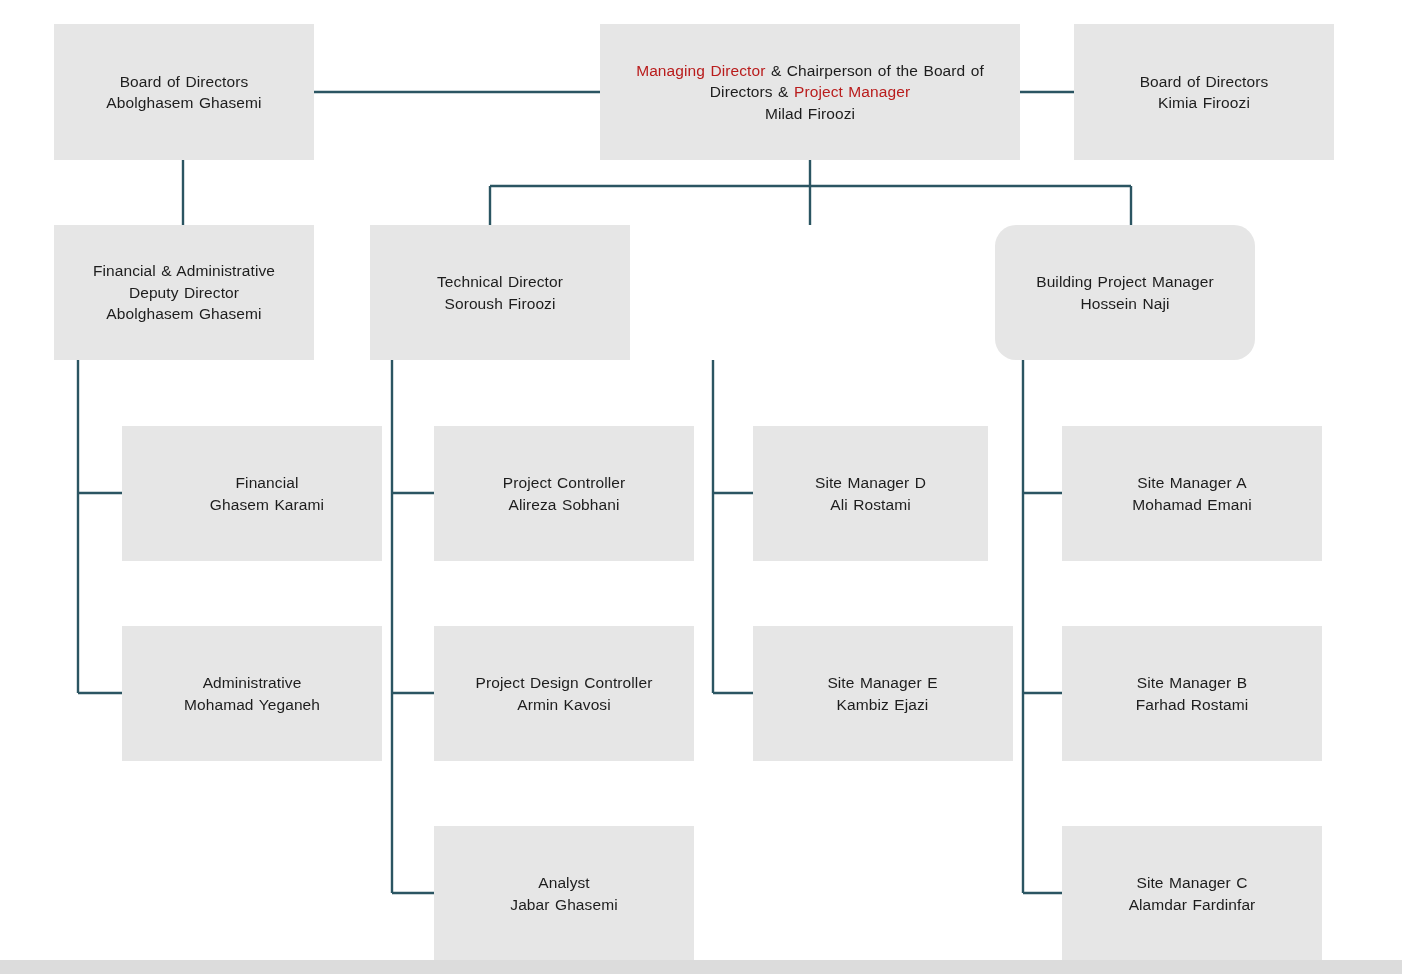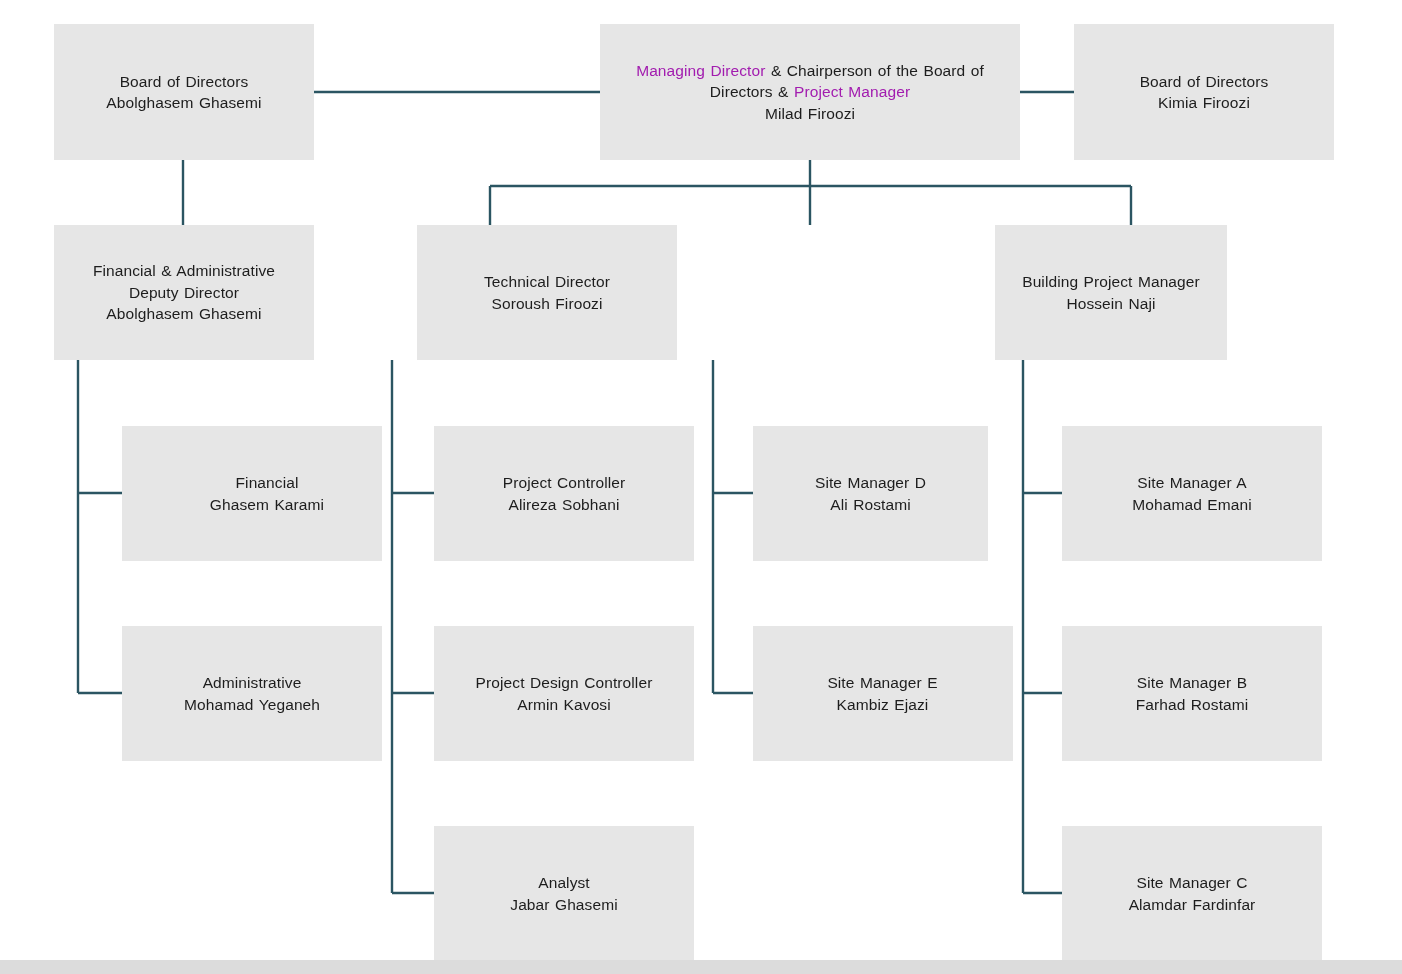--- a/index.html
+++ b/index.html
@@ -36,21 +36,21 @@
     z-index: 2;
   }
   .node-text {
     font-size: 15.5px;
     line-height: 1.38;
     color: #1d1d1d;
     letter-spacing: 0.1px;
     word-spacing: 1px;
   }
   .node-text .hl {
-    color: #a21caf;
+    color: #b91c1c;
   }
   .footer-bar {
     position: absolute;
     left: 0;
     bottom: 0;
     width: 1402px;
     height: 14px;
     background: #dcdcdc;
     z-index: 3;
   }
@@ -120,29 +120,29 @@
   </div>
 
   <div class="node" style="left:54px; top:225px; width:260px; height:135px;">
     <div class="node-text">
       <span>Financial &amp; Administrative</span><br>
       <span>Deputy Director</span><br>
       <span>Abolghasem  Ghasemi</span>
     </div>
   </div>
 
-  <div class="node" style="left:370px; top:225px; width:260px; height:135px;margin-left:47px;">
+  <div class="node" style="left:370px; top:225px; width:260px; height:135px;">
     <div class="node-text">
       <span>Technical Director</span><br>
       <span>Soroush  Firoozi</span>
     </div>
   </div>
 
 
-  <div class="node" style="left:995px; top:225px; width:232px; height:135px;">
+  <div class="node" style="left:995px; top:225px; width:260px; height:135px;border-radius:21px;">
     <div class="node-text">
       <span>Building Project Manager</span><br>
       <span>Hossein Naji</span>
     </div>
   </div>
 
   <div class="node" style="left:122px; top:426px; width:260px; height:135px;padding-left:40px;">
     <div class="node-text">
       <span>Financial</span><br>
       <span>Ghasem Karami</span>

